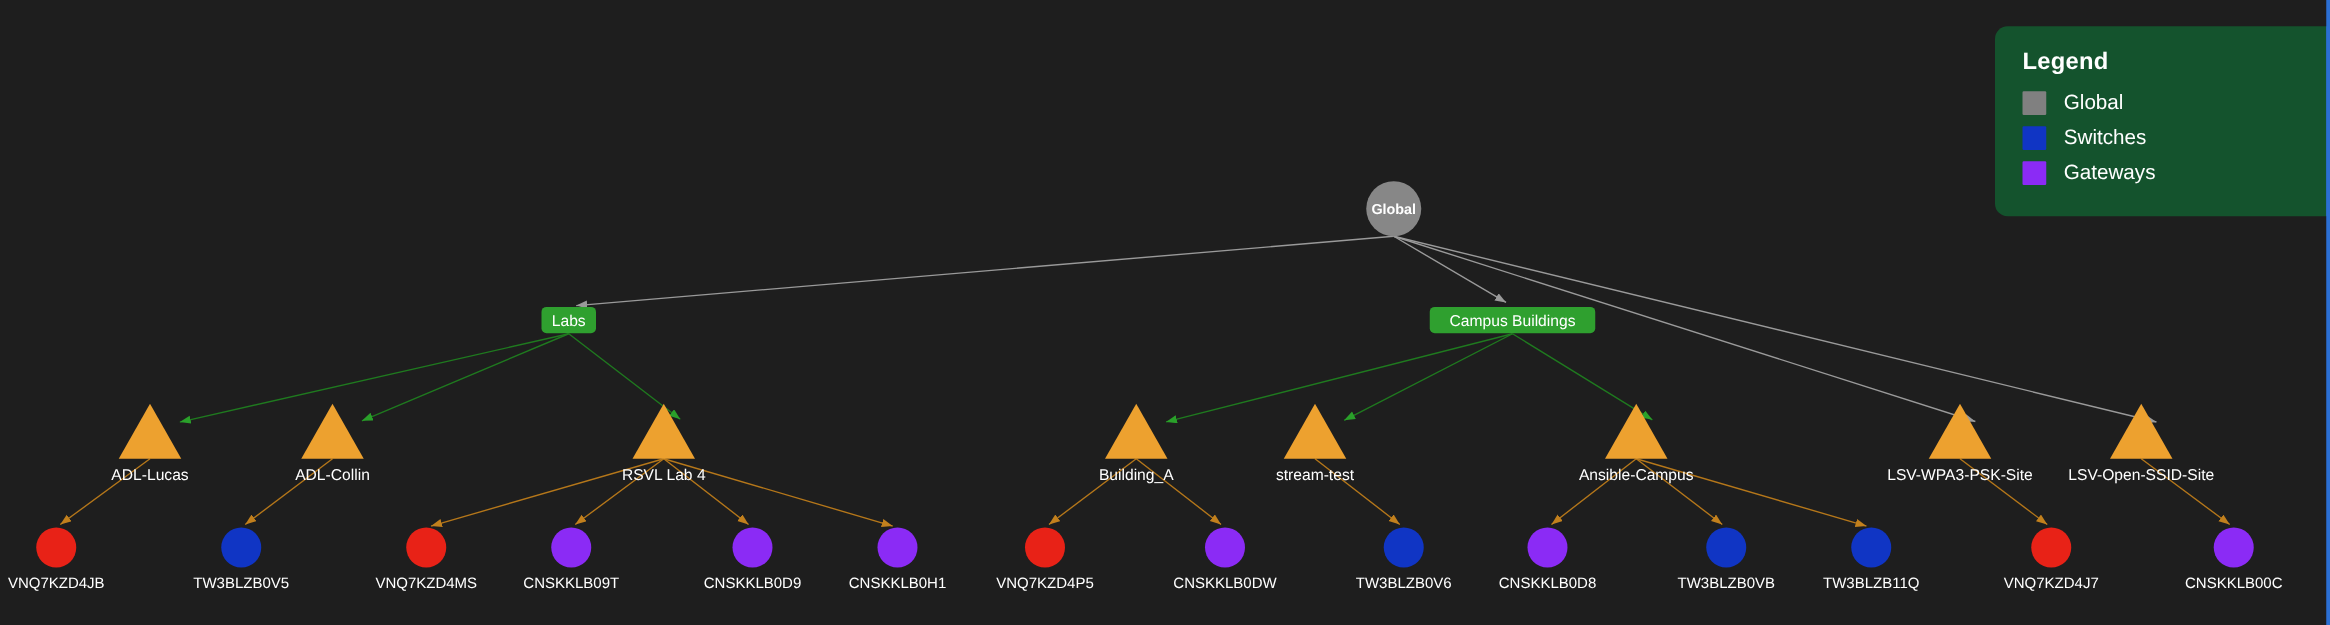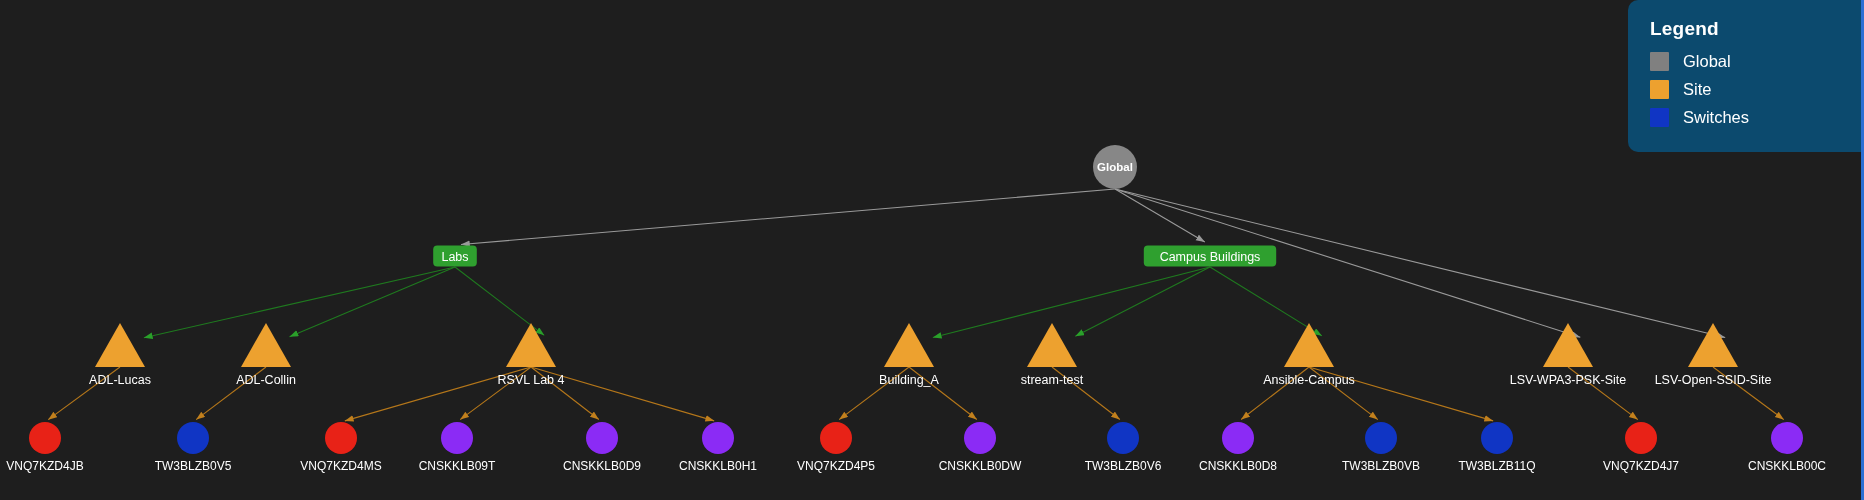--- a/index.html
+++ b/index.html
@@ -22,23 +22,23 @@
     fill:#ffffff;font-size:11.5px;font-weight:bold;text-anchor:middle;
     font-family:"Liberation Sans","DejaVu Sans",sans-serif;
   }
   .collection-label{
     fill:#ffffff;font-size:12.5px;font-weight:normal;text-anchor:middle;
     font-family:"Liberation Sans","DejaVu Sans",sans-serif;
   }
 
   
   #legend{
-    position:absolute;right:0px;top:0;
-    width:236px;
-    background:#0c4a6e;
+    position:absolute;right:0px;top:21px;
+    width:268px;
+    background:#14532d;
     border-radius:10px 0 0 10px;
     padding:14px 0 16px 22px;
     box-sizing:border-box;
     border-right:3px solid #2b6fd4;
   }
   #legend .legend-title{
     color:#ffffff;font-size:19px;font-weight:bold;margin:4px 0 12px 0;
     letter-spacing:.2px;
   }
   #legend .legend-row{
@@ -202,22 +202,22 @@
 </div>
 
 <div id="legend">
   <div class="legend-title">Legend</div>
   <div id="legend-rows">
       <div class="legend-row">
         <div class="swatch" style="background: rgb(128, 128, 128);"></div>
         <div class="legend-text">Global</div>
       </div>
       <div class="legend-row">
-        <div class="swatch" style="background: rgb(237, 161, 47);"></div>
-        <div class="legend-text">Site</div>
+        <div class="swatch" style="background: rgb(16, 53, 196);"></div>
+        <div class="legend-text">Switches</div>
       </div>
       <div class="legend-row">
-        <div class="swatch" style="background: rgb(16, 53, 196);"></div>
-        <div class="legend-text">Switches</div>
+        <div class="swatch" style="background: rgb(139, 43, 245);"></div>
+        <div class="legend-text">Gateways</div>
       </div>
     </div>
 </div>
 <div class="right-edge"></div>
 
 </body></html>

